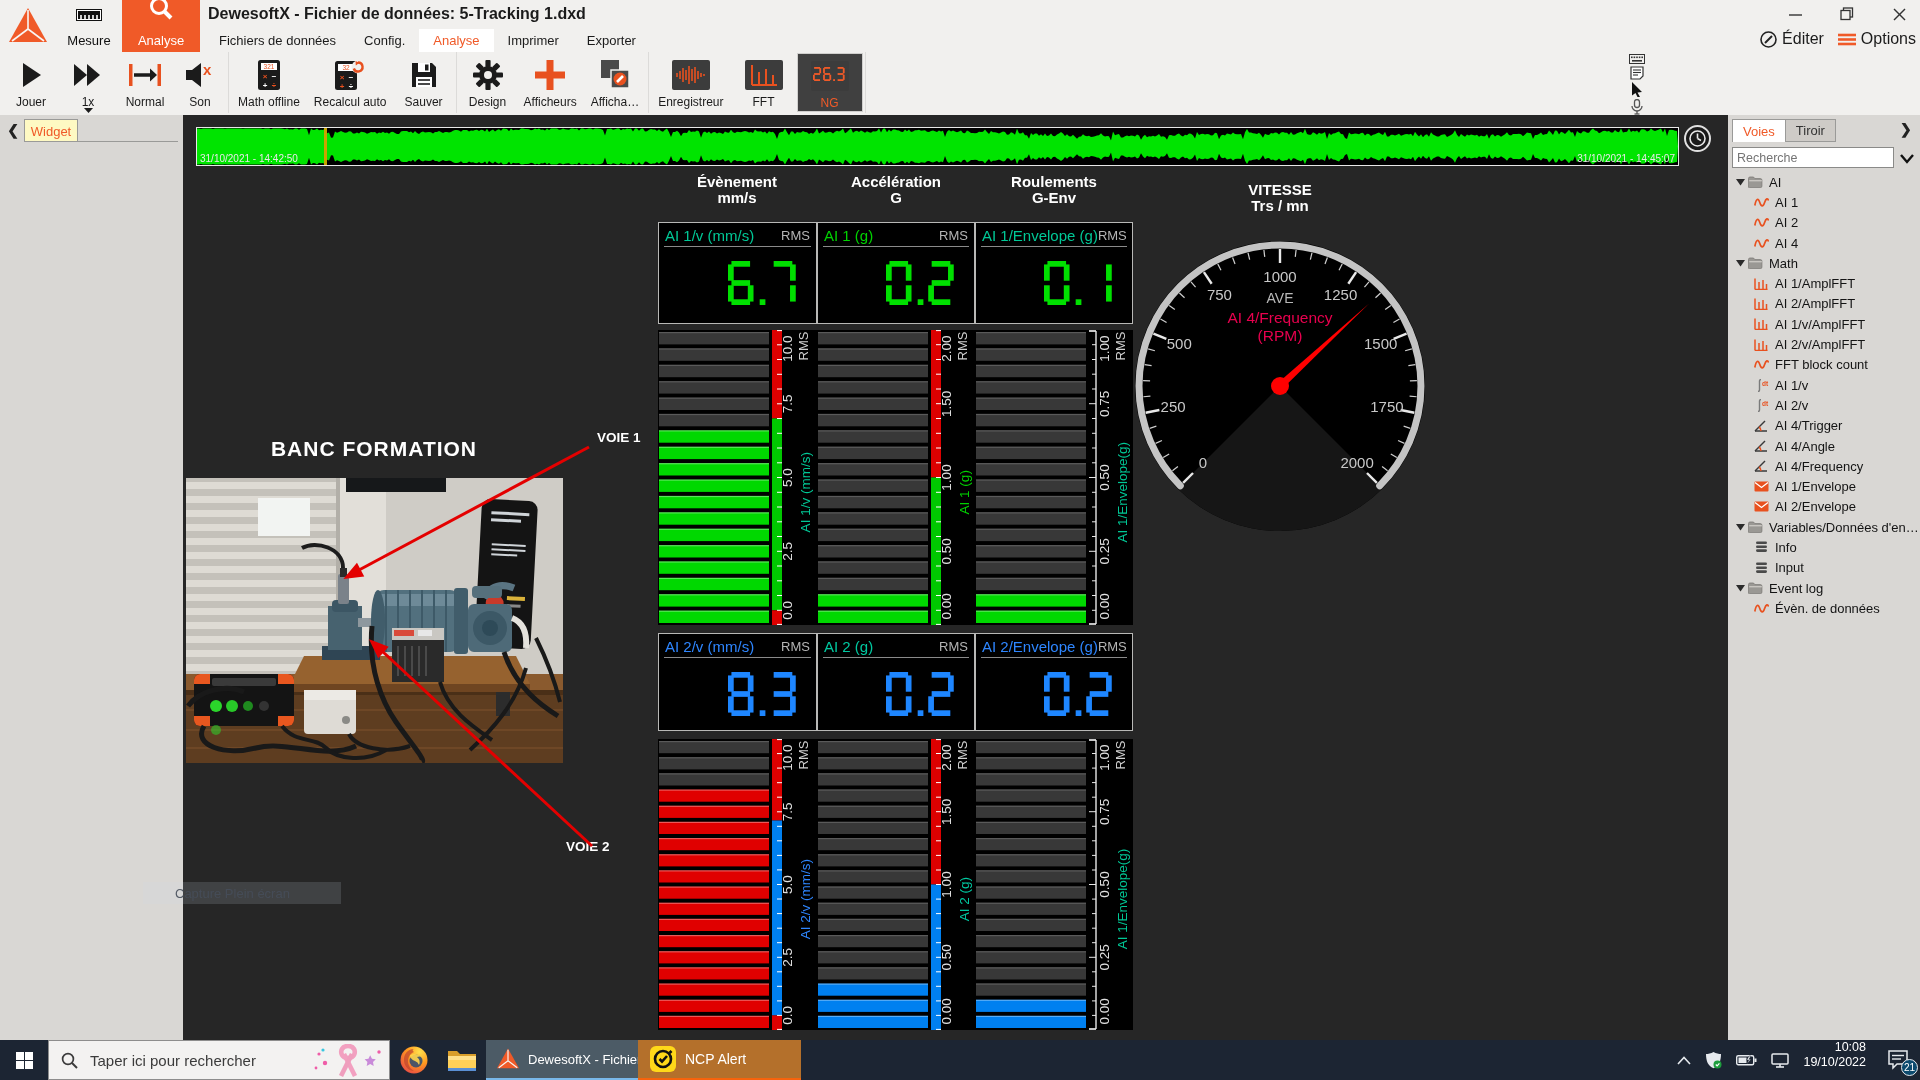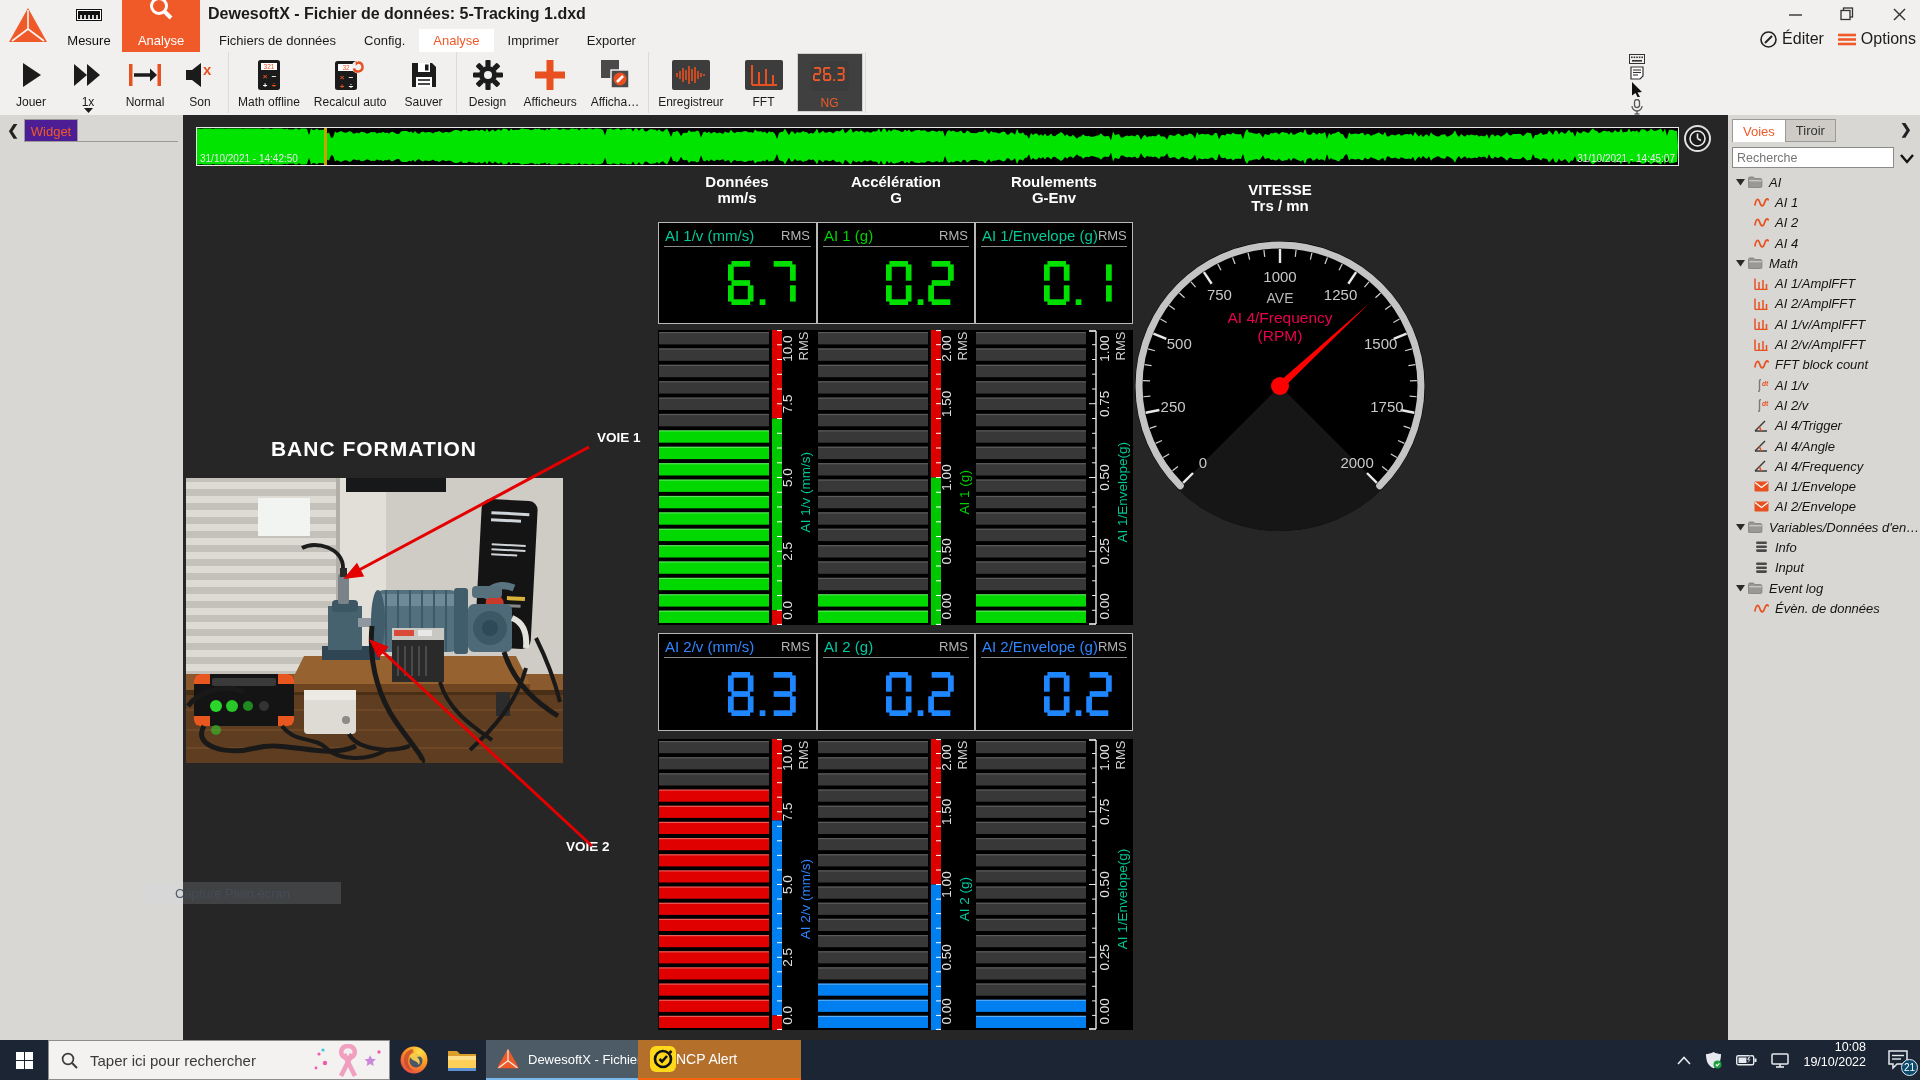--- a/index.html
+++ b/index.html
@@ -33,38 +33,38 @@
   .dtile { width:38px; height:30px; background:#3c3c3c; border-radius:2px; display:flex; align-items:center; justify-content:center; }
   #top-right { right:4px; top:30px; display:flex; align-items:center; gap:14px; }
   #top-right .tr-item { display:flex; align-items:center; gap:5px; font-size:16px; color:#1b1b1b; }
   #log-icons { left:1626px; top:54px; width:22px; display:flex; flex-direction:column; align-items:center; gap:2px; }
   #log-box { left:1650px; top:52px; width:266px; height:62px; background:#ffffff; border:1px solid #7a7a7a; padding:2px 4px; overflow:hidden; }
   #log-box .logline { font-size:12.5px; color:#000; white-space:nowrap; line-height:15px; }
 
   
   #left-panel { left:0; top:115px; width:183px; height:925px; background:#d9d7d4; }
   #lp-collapse { left:4px; top:121px; width:18px; height:18px; display:flex; align-items:center; justify-content:center; font-size:14px; font-weight:bold; color:#222; }
-  #widget-tab { left:24px; top:119px; width:54px; height:23px; background:#4c1d95; border:1px solid #9a9a98; border-bottom:none; display:flex; align-items:center; justify-content:center; font-size:13px; color:#f05a28; }
+  #widget-tab { left:24px; top:119px; width:54px; height:23px; background:#fef9c3; border:1px solid #9a9a98; border-bottom:none; display:flex; align-items:center; justify-content:center; font-size:13px; color:#f05a28; }
   #lp-rule { left:24px; top:141px; width:154px; height:0; border-top:1px solid #9a9a98; }
   #ghost-box { left:143px; top:882px; width:198px; height:22px; background:rgba(205,215,228,0.16); display:flex; align-items:center; }
   #ghost-box span { font-size:13px; color:rgba(70,78,90,0.9); padding-left:32px; white-space:nowrap; }
 
   #dashboard { left:183px; top:115px; width:1545px; height:925px; background:#262626; }
 
   #sidebar { left:1728px; top:115px; width:192px; height:925px; background:#d9d7d4; }
   #sb-tabs { left:1732px; top:119px; display:flex; }
   .sbtab { height:23px; padding:0 10px; display:flex; align-items:center; font-size:13px; border:1px solid #9a9a98; }
   .sbtab.active { background:#fff; color:#f05a28; border-bottom:none; }
   .sbtab.inactive { background:#cecbc7; color:#333; margin-left:-1px; }
   #sb-expand { left:1900px; top:121px; font-size:14px; font-weight:bold; color:#222; }
   #sb-search { left:1732px; top:147px; width:162px; height:21px; background:#fff; border:1px solid #8a8a88; display:flex; align-items:center; }
   #sb-search input { border:none; outline:none; flex:1; font-size:12.5px; color:#333; padding-left:4px; font-family:"Liberation Sans",sans-serif; background:transparent; }
   #sb-search-drop { left:1898px; top:149px; width:18px; height:18px; }
   #tree { left:1728px; top:172px; width:192px; }
-  .trow { display:flex; align-items:center; height:20.3px;font-style:italic; }
+  .trow { display:flex; align-items:center; height:20.3px; }
   .trow .arr { width:12px; margin-left:6px; display:flex; justify-content:center; }
   .trow .tic { width:16px; height:14px; margin-right:6px; display:flex; align-items:center; justify-content:center; }
   .trow.parent .tic { margin-left:1px; }
   .trow.child .tic { margin-left:25px; }
   .trow .tlab { font-size:13px; color:#141414; white-space:nowrap; }
 
   
   #overview { left:196px; top:127px; width:1483px; height:39px; background:#000; border:1px solid #e8e8e8; }
   #overview svg { display:block; }
   .ov-label { position:absolute; font-size:10px; color:#e8e8e8; bottom:1px; }
@@ -92,21 +92,21 @@
   
   #taskbar { left:0; top:1040px; width:1920px; height:40px; background:#1c2533; display:flex; align-items:stretch; }
   .tb-btn { display:flex; align-items:center; justify-content:center; }
   #tb-start { width:48px; }
   #tb-search { width:342px; background:#f3f2f1; border:1px solid #8d8d8d; display:flex; align-items:center; position:relative; }
   #tb-search .ph { font-size:15px; color:#3b3b3b; margin-left:12px; white-space:nowrap; }
   #tb-firefox, #tb-explorer { width:48px; }
   #tb-dewesoft { width:152px; background:#4c5b66; border-bottom:2px solid #79b8ea; display:flex; align-items:center; gap:8px; padding-left:10px; overflow:hidden; }
   #tb-dewesoft svg, #tb-ncp svg { flex-shrink:0; }
   #tb-dewesoft .txt { color:#fff; font-size:13px; white-space:nowrap; }
-  #tb-ncp { width:163px; background:#b4702b; border-bottom:2px solid #f7630c; display:flex; align-items:center; gap:0; padding-left:12px; }
+  #tb-ncp { width:163px; background:#b4702b; border-bottom:2px solid #f7630c; display:flex; align-items:center; gap:9px; padding-left:12px; }
   #tb-ncp .txt { color:#fff; font-size:14px; }
   #tb-spacer { flex:1; }
   #tray { display:flex; align-items:center; gap:14px; padding-right:10px; }
   #tb-clock { color:#fff; font-size:12.5px; text-align:right; line-height:15px; padding:0 10px 0 4px; }
   #tb-notif { width:44px; display:flex; align-items:center; justify-content:center; position:relative; }
 </style>
 </head>
 <body>
 
 <div id="app">
@@ -457,21 +457,21 @@
   </div>
   <div id="clock-btn" class="abs">
     <svg width="17" height="17" viewBox="0 0 17 17">
         <circle cx="8.5" cy="8.5" r="7.5" fill="none" stroke="#e8e8e8" stroke-width="1.6"></circle>
         <line x1="8.5" y1="8.5" x2="8.5" y2="3.5" stroke="#e8e8e8" stroke-width="1.6"></line>
         <line x1="8.5" y1="8.5" x2="12" y2="10.5" stroke="#e8e8e8" stroke-width="1.6"></line>
       </svg>
   </div>
 
   <div class="col-head abs" style="left:658px; width:158px;">
-    <div>Données</div>
+    <div>Évènement</div>
       <div>mm/s</div>
   </div>
   <div class="col-head abs" style="left:817px; width:158px;">
     <div>Accélération</div>
       <div>G</div>
   </div>
   <div class="col-head abs" style="left:975px; width:158px;">
     <div>Roulements</div>
       <div>G-Env</div>
   </div>

